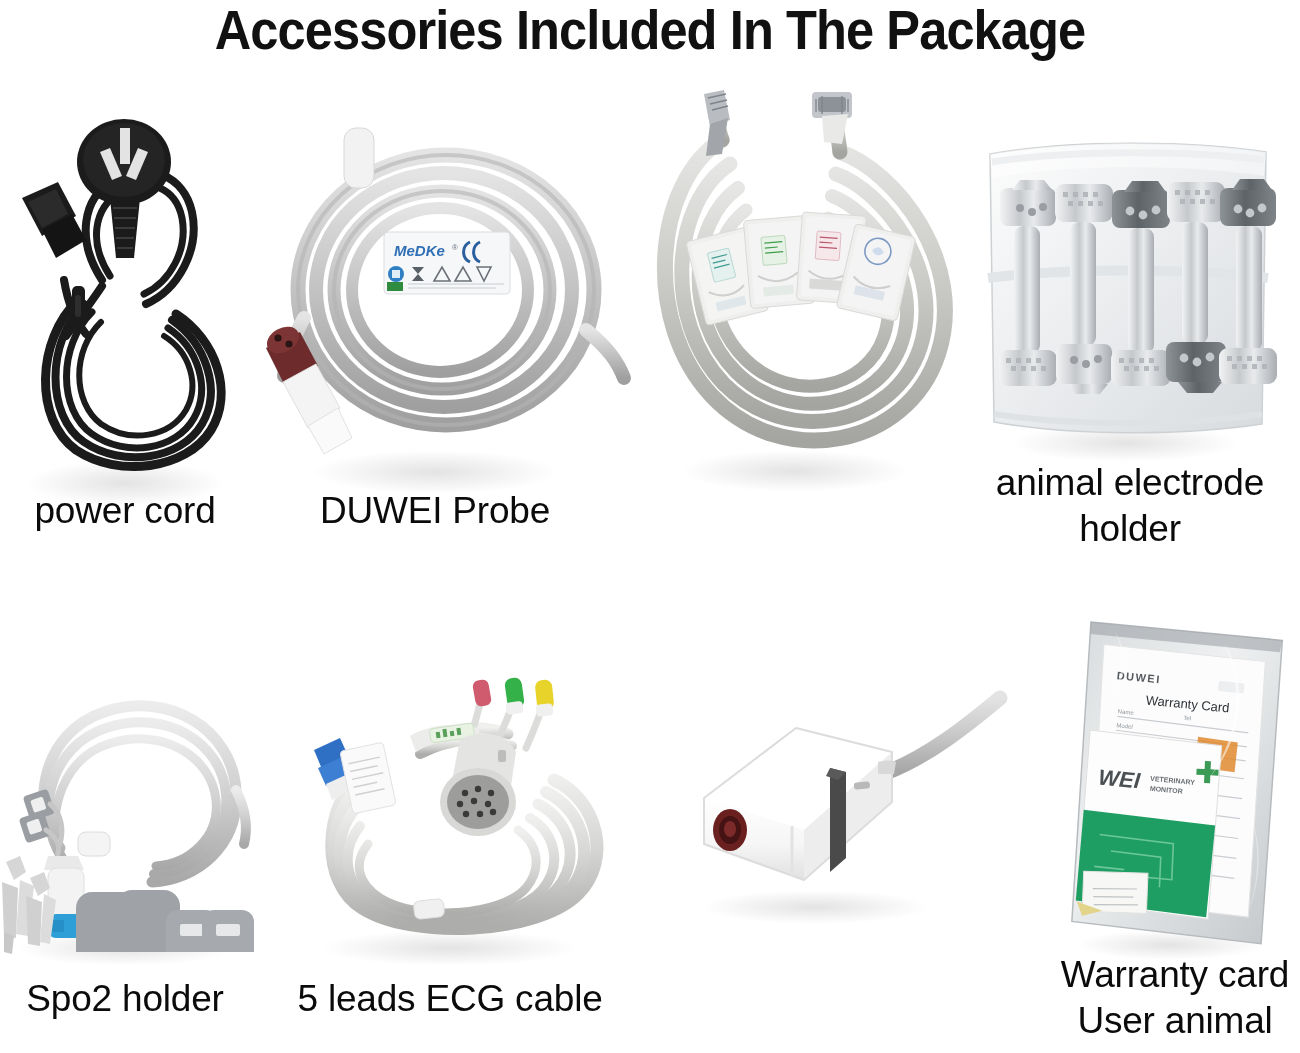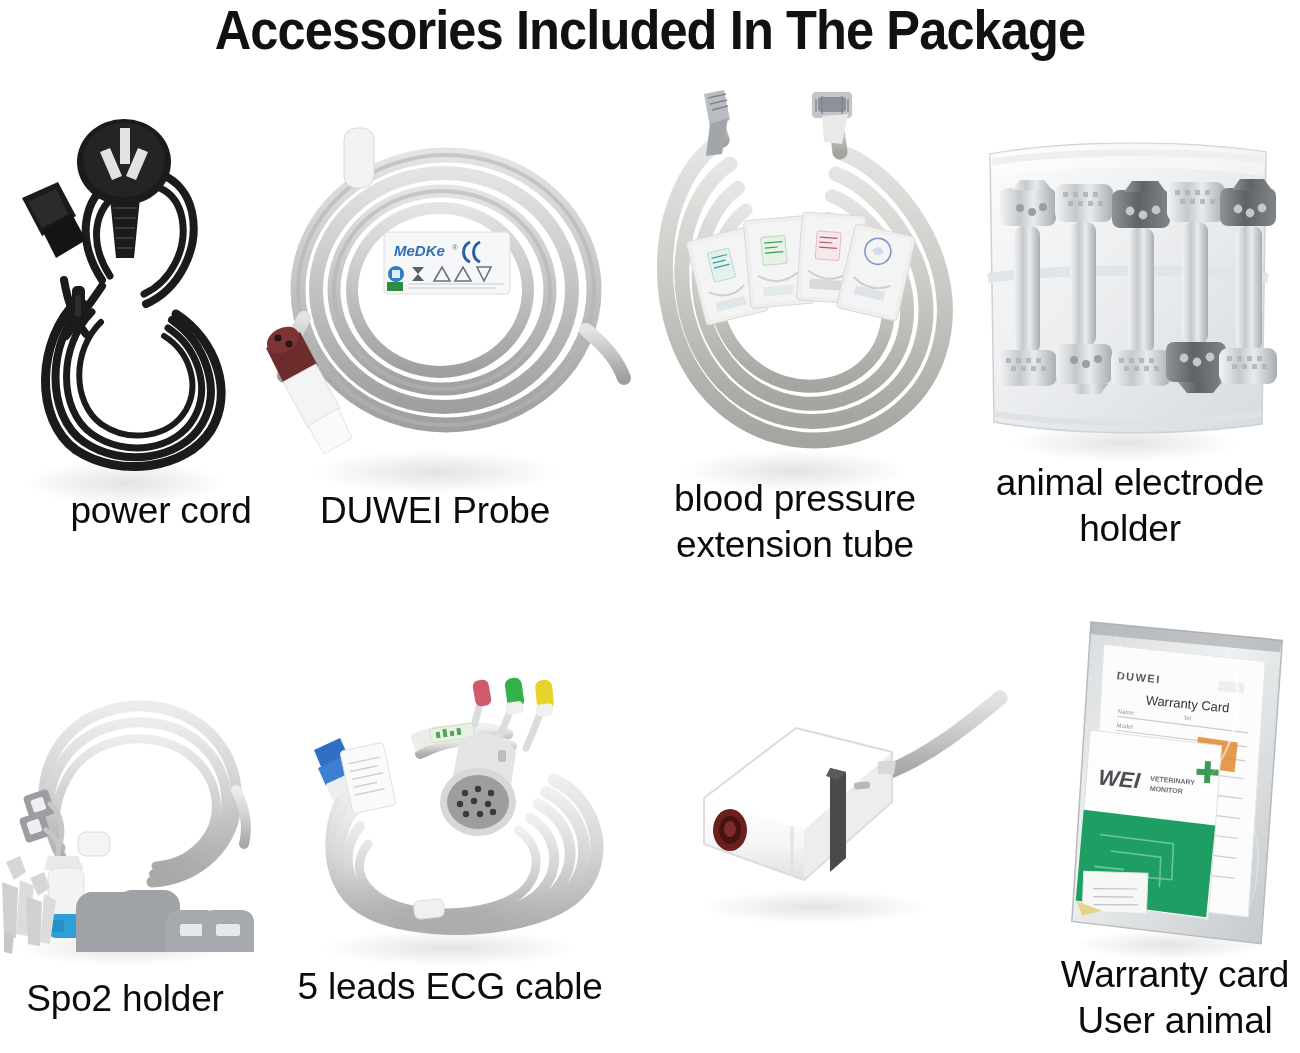--- a/index.html
+++ b/index.html
@@ -76,21 +76,21 @@
         <g stroke="#3a3a3a" stroke-width="2">
           <line x1="107" y1="118" x2="131" y2="118"></line>
           <line x1="108" y1="128" x2="130" y2="128"></line>
           <line x1="109" y1="138" x2="129" y2="138"></line>
           <line x1="110" y1="148" x2="128" y2="148"></line>
           <line x1="111" y1="158" x2="127" y2="158"></line>
         </g>
       </g>
     </svg>
   </div>
-  <div class="label" style="top:398px;padding-left:36px;">
+  <div class="label" style="top:398px;">
     <span>power cord</span>
   </div>
 </div>
 
 <div class="cell" style="left:250px;top:90px;width:370px;height:470px;">
   <div class="shadow" style="left:60px;top:360px;width:250px;height:44px;"></div>
   <div class="art">
     <svg width="370" height="390" viewBox="0 0 370 390">
       <defs>
         <linearGradient id="cg1" x1="0" y1="0" x2="0" y2="1">
@@ -247,24 +247,20 @@
         <g transform="rotate(13 254 170)">
           <rect x="222" y="140" width="62" height="86" rx="4" fill="#efefee" stroke="#d9d9d8"></rect>
           <rect x="226" y="144" width="54" height="78" rx="3" fill="#f7f7f6" opacity=".7"></rect>
           <circle cx="250" cy="162" r="13" fill="none" stroke="#7c99c4" stroke-width="1.6"></circle>
           <path d="M244 162 q6-8 12 0 q-6 8 -12 0" fill="#cfdcee"></path>
           <path d="M232 192 q18 13 38 1" fill="none" stroke="#cfcfce" stroke-width="2"></path>
           <rect x="236" y="200" width="30" height="9" fill="#dde3ea"></rect>
         </g>
       </g>
     </svg>
-  </div>
-  <div class="label" style="top:386px;">
-    <div>blood pressure</div>
-    <div>extension tube</div>
   </div>
 </div>
 
 <div class="cell" style="left:960px;top:74px;width:340px;height:510px;">
   <div class="shadow" style="left:50px;top:350px;width:230px;height:38px;"></div>
   <div class="art" style="left:18px;top:58px;">
     <svg width="300" height="310" viewBox="0 0 300 310">
       <defs>
         <linearGradient id="blister" x1="0" y1="0" x2="1" y2="1">
           <stop offset="0%" stop-color="#fcfcfc"></stop>
@@ -558,21 +554,21 @@
           <circle cx="164" cy="136" r="3.2"></circle>
             <circle cx="178" cy="136" r="3.2"></circle>
             <circle cx="191" cy="134" r="3.2"></circle>
         </g>
         <rect x="196" y="72" width="8" height="12" rx="2" fill="#bdbdbb"></rect>
       </g>
 
       <rect x="112" y="222" width="30" height="18" rx="6" fill="#f0f0f0" stroke="#dcdcdc" transform="rotate(-6 127 231)"></rect>
     </svg>
   </div>
-  <div class="label" style="top:324px;text-align:center;">
+  <div class="label" style="top:336px;text-align:center;">
     <span>5 leads ECG cable</span>
   </div>
 </div>
 
 <div class="cell" style="left:650px;top:640px;width:400px;height:413px;">
   <div class="shadow" style="left:50px;top:250px;width:230px;height:34px;"></div>
   <div class="art" style="left:30px;top:50px;">
     <svg width="330" height="230" viewBox="0 0 330 230">
       <defs>
         <linearGradient id="mod" x1="0" y1="0" x2="0" y2="1">

